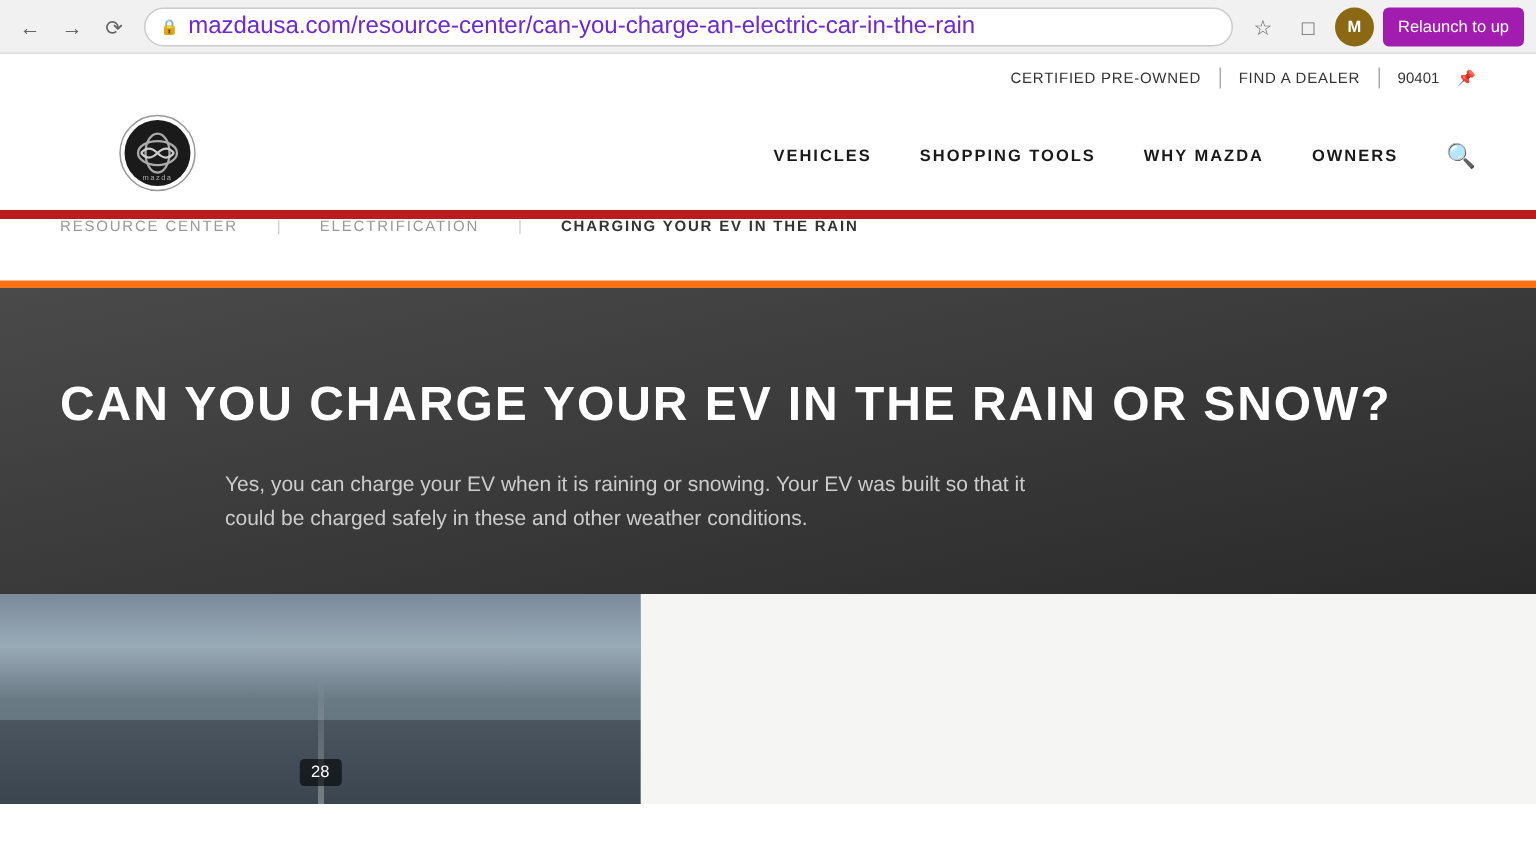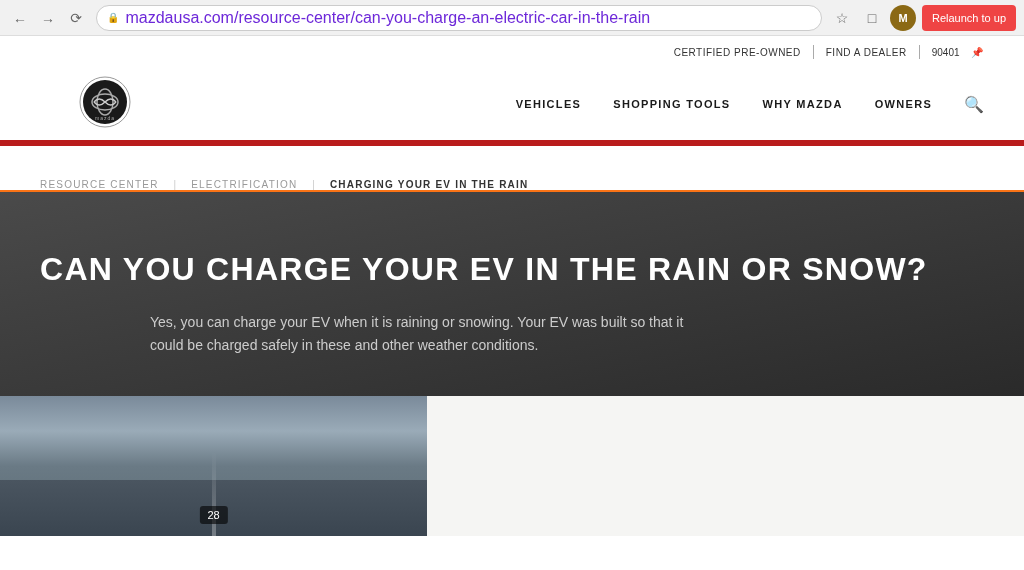--- a/index.html
+++ b/index.html
@@ -61,21 +61,21 @@
       background: transparent;
       cursor: pointer;
       display: flex;
       align-items: center;
       justify-content: center;
       color: #666;
       font-size: 14px;
       border-radius: 4px;
     }
     .relaunch-btn {
-      background: #ef4444;
+      background: #a21caf;
       color: white;
       border: none;
       border-radius: 4px;
       padding: 4px 10px;
       font-size: 11px;
       cursor: pointer;
       white-space: nowrap;
       height: 26px;
     }
     .profile-btn {
@@ -175,24 +175,24 @@
       font-size: 16px;
       color: #333;
       cursor: pointer;
     }
 
     
     .breadcrumb-bar {
       background: #fff;
       height: 46px;
       display: flex;
-      align-items: flex-end;
+      align-items: flex-start;
       padding: 0 40px;
-      border-bottom: 2px solid #f97316;
-      gap: 5px;
+      border-bottom: 5px solid #f97316;
+      gap: 16px;
     }
     .breadcrumb-item {
       font-size: 10px;
       letter-spacing: 0.12em;
       text-transform: uppercase;
       color: #999;
       text-decoration: none;
       cursor: pointer;
     }
     .breadcrumb-item.active {

